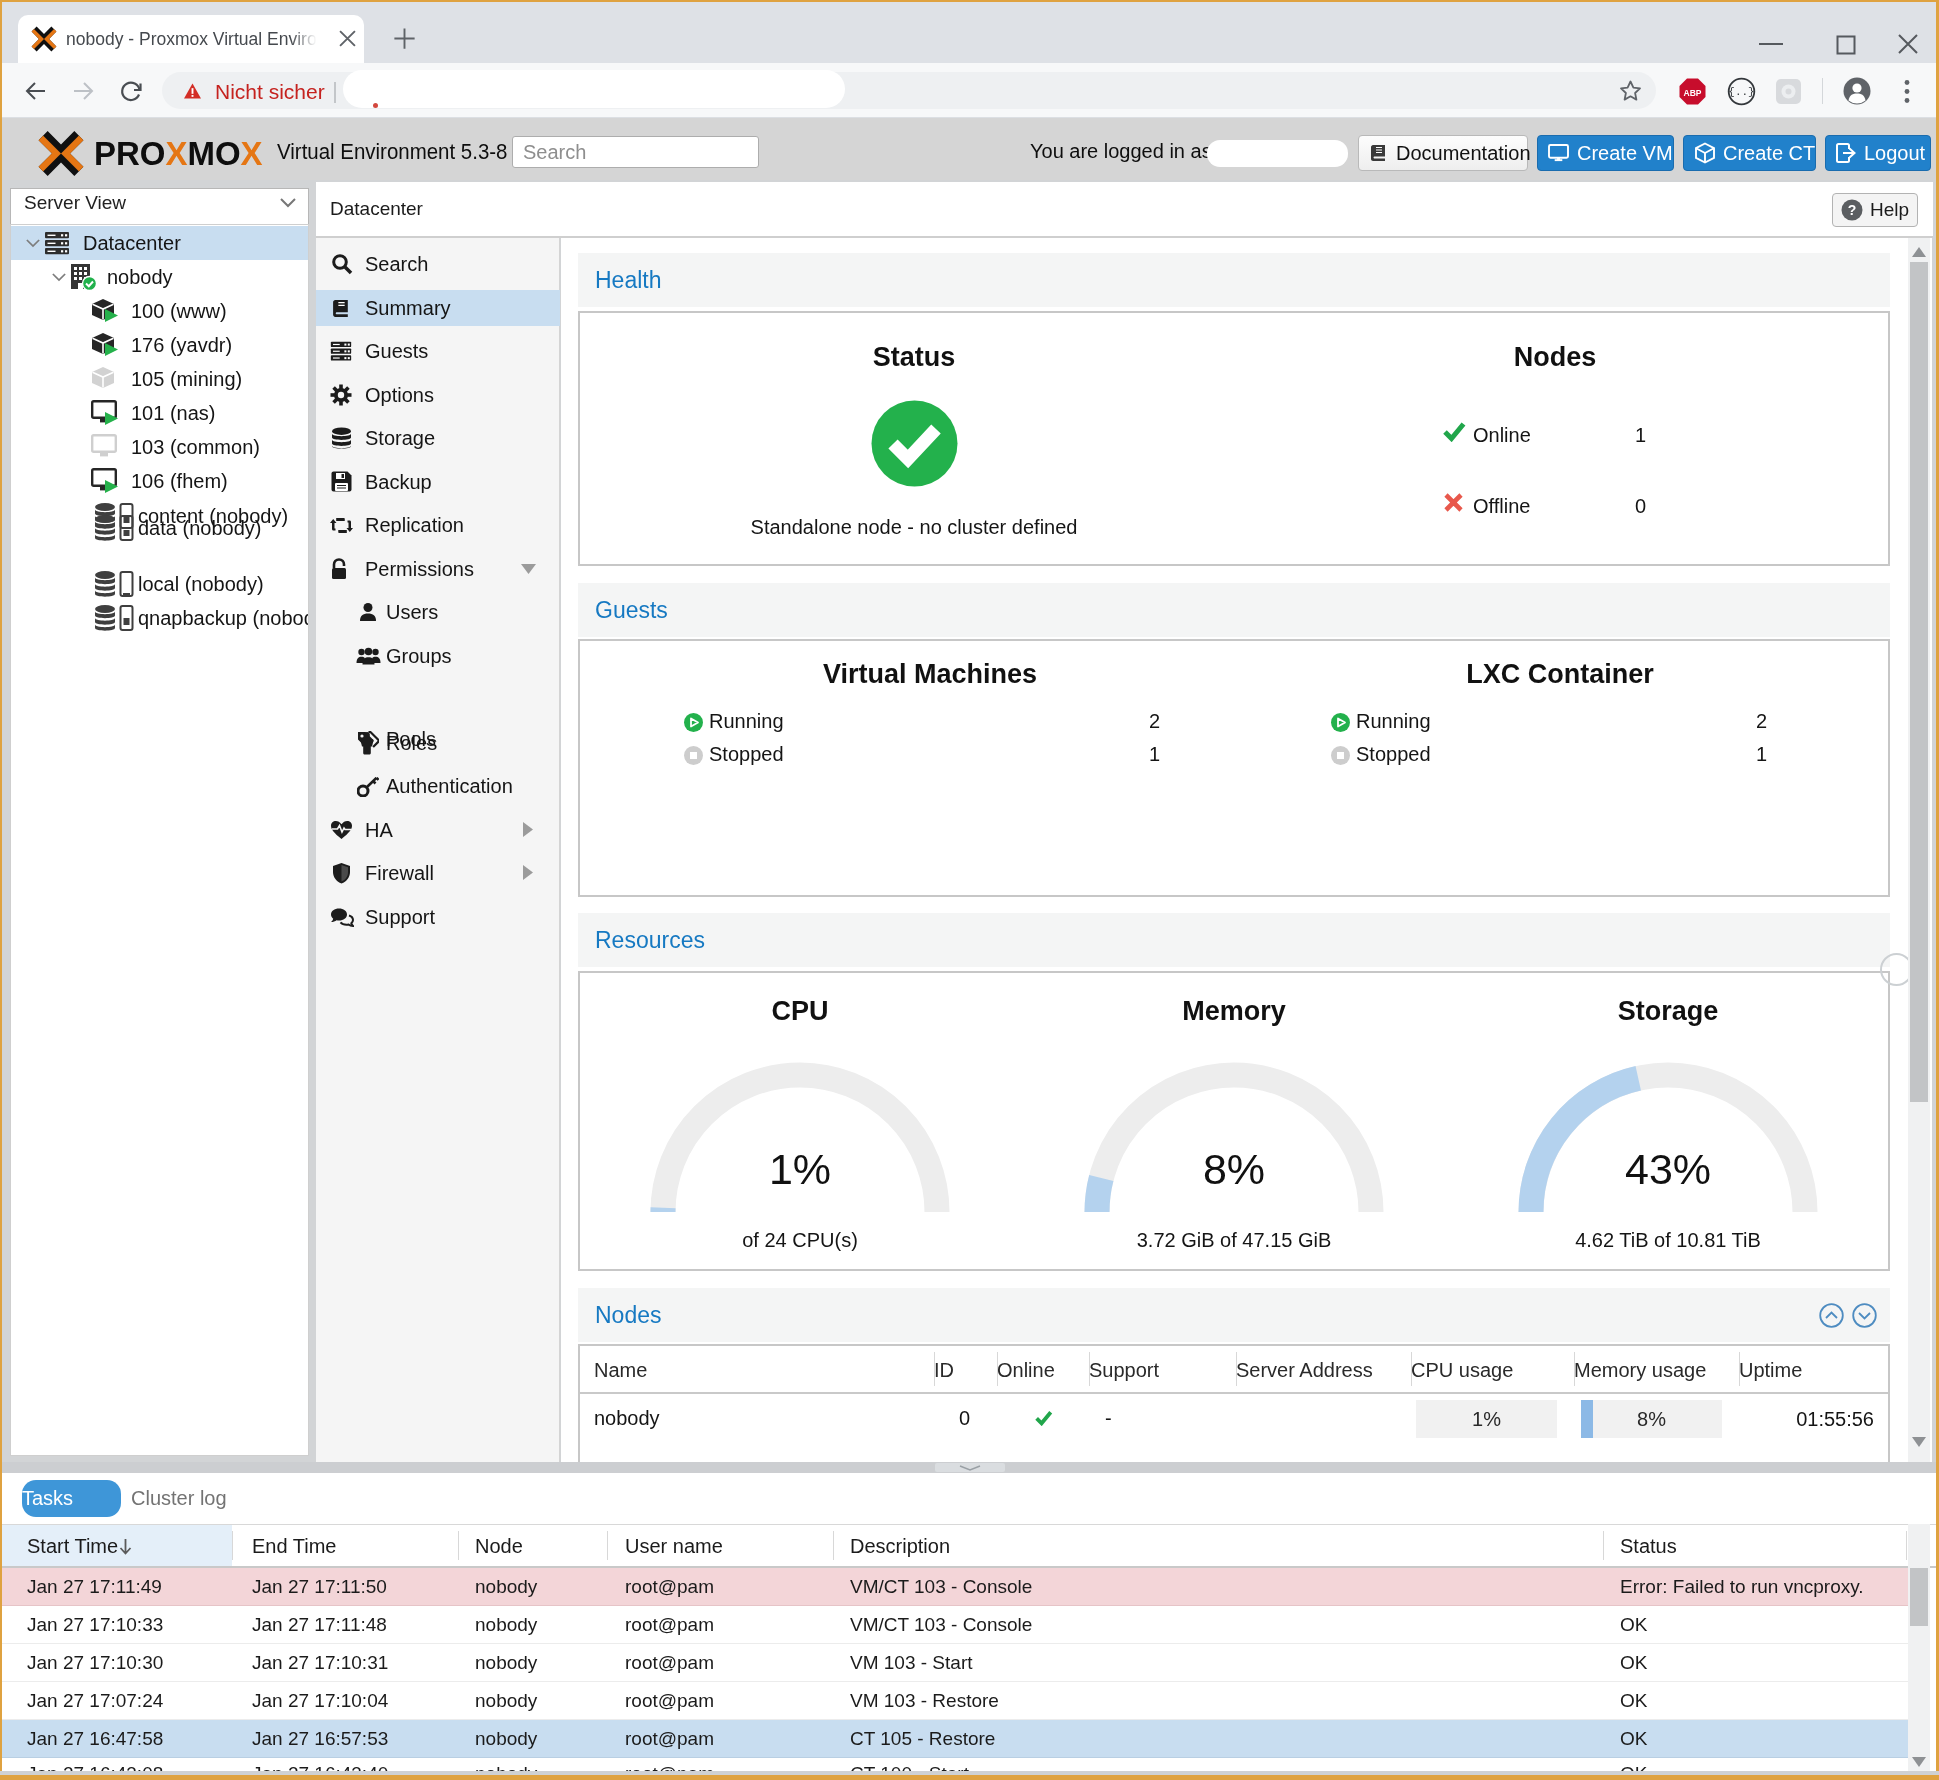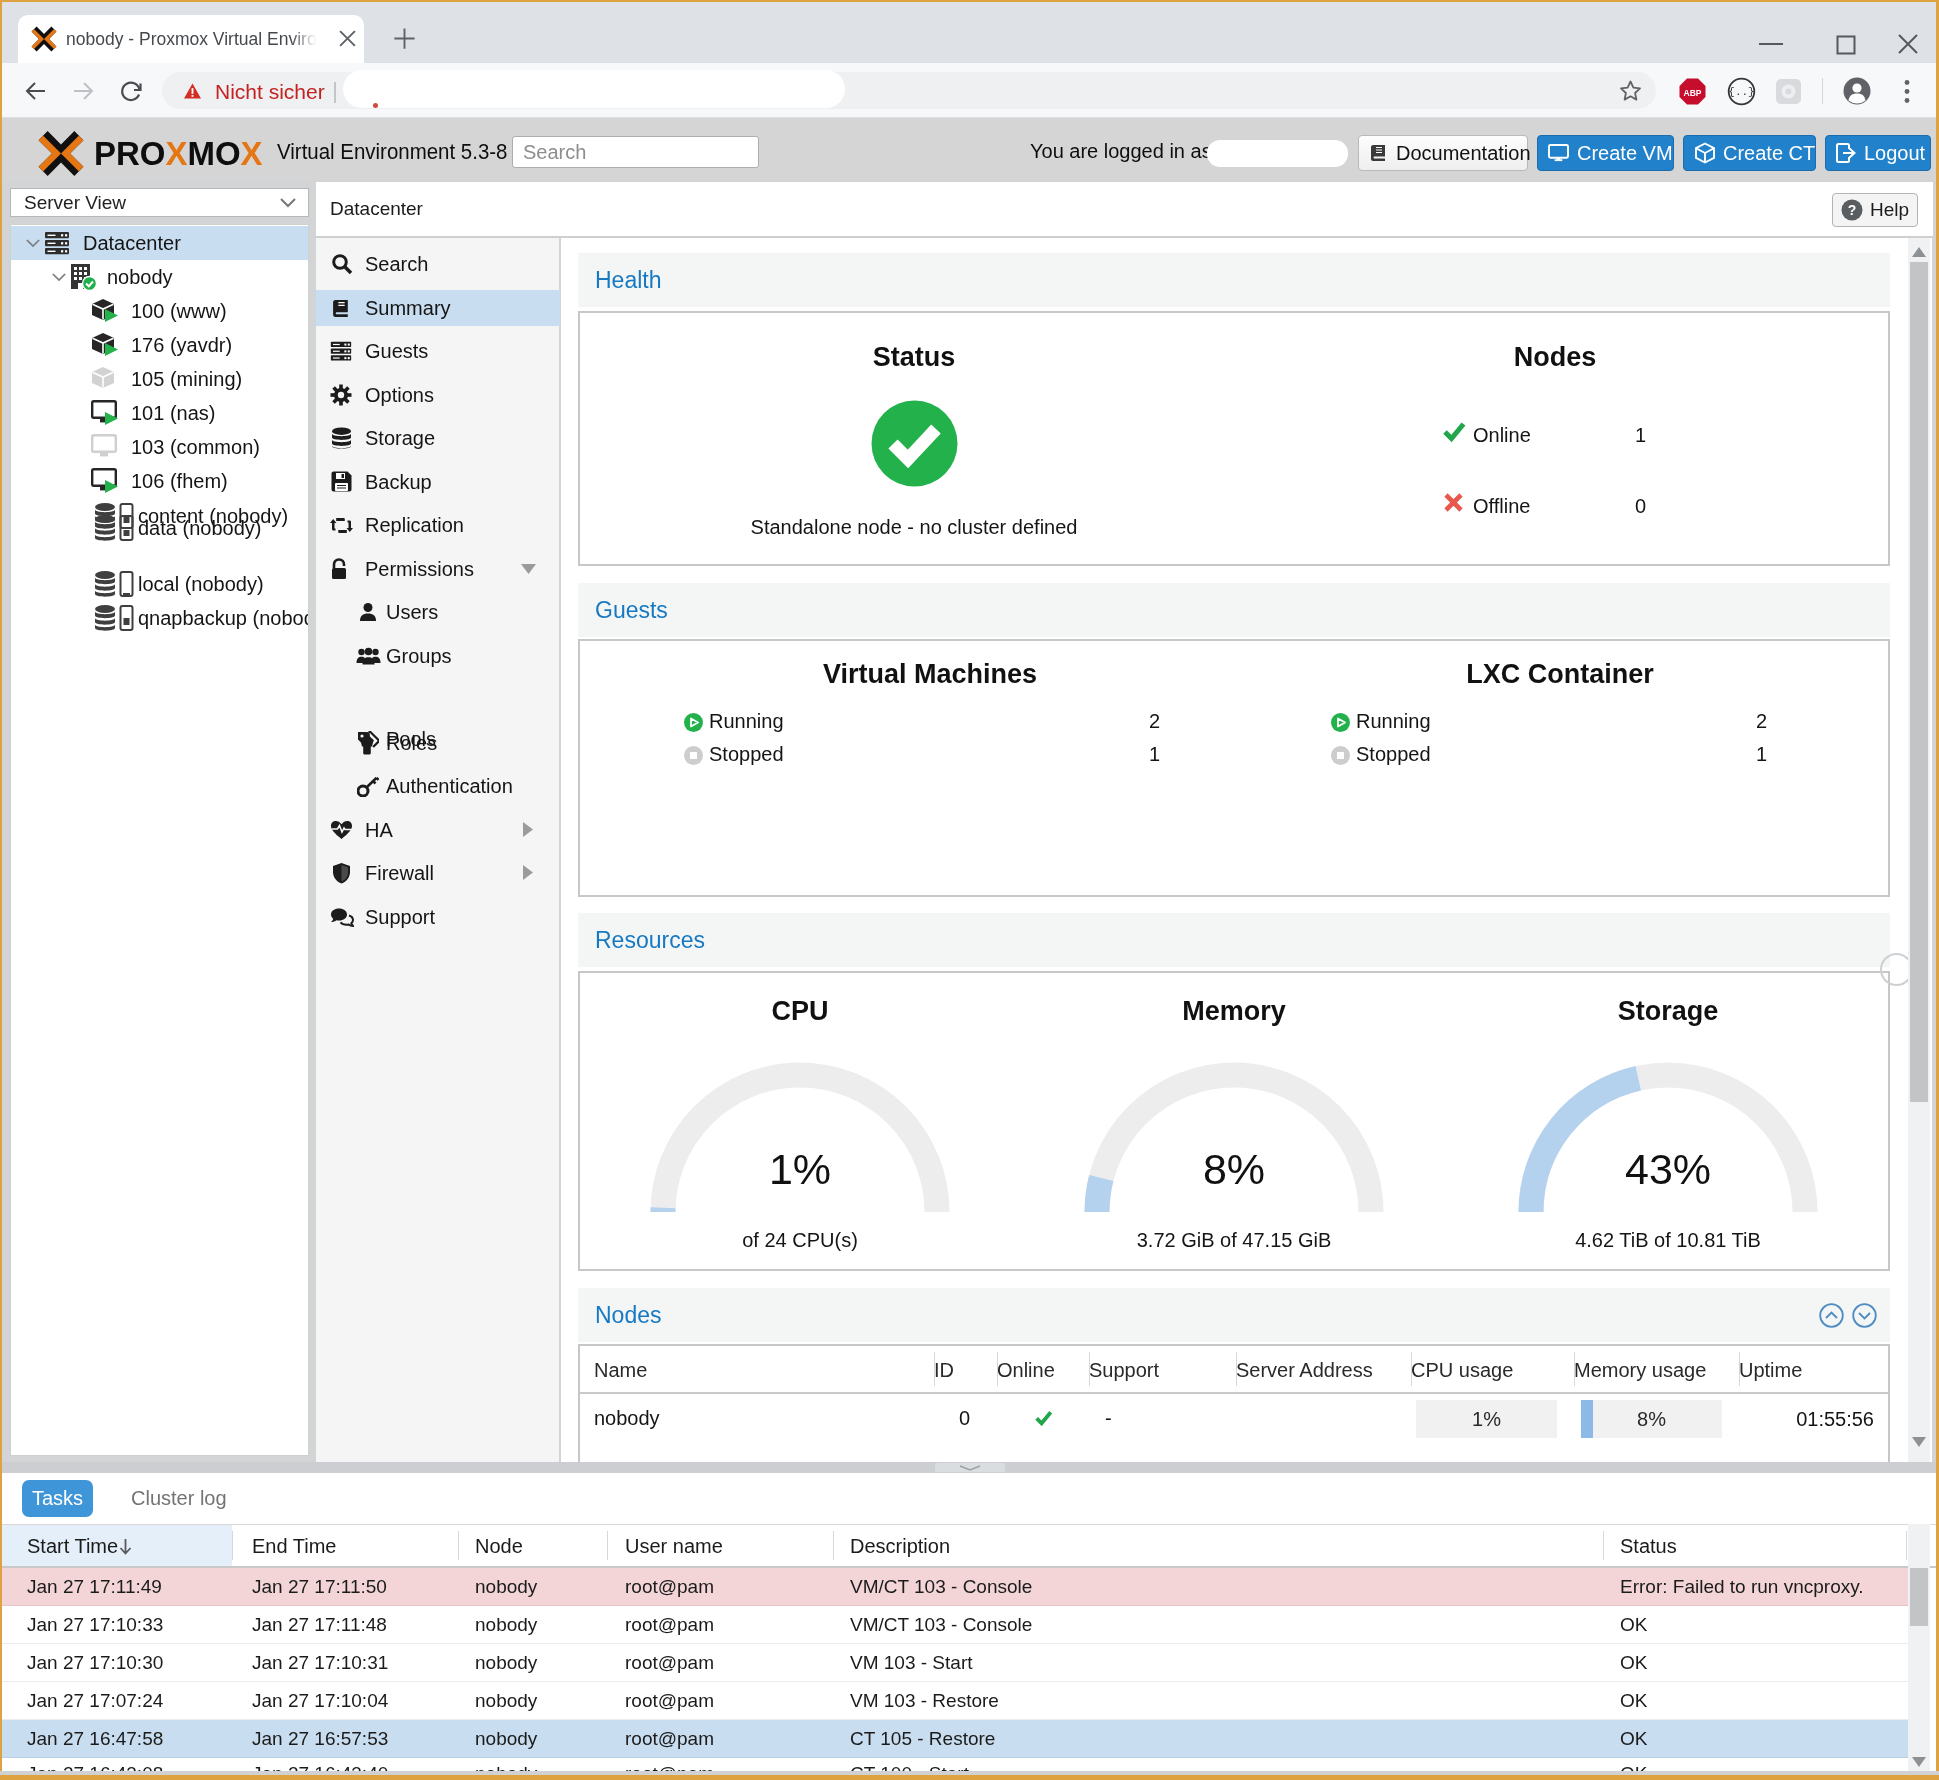--- a/index.html
+++ b/index.html
@@ -150,21 +150,21 @@
 
 <div class="a" style="left:1825px;top:135px;width:106px;height:36px;background:#2181cb;border:1px solid #1a6cae;border-radius:4px"></div>
 <svg class="a" style="left:1836px;top:143px" width="20" height="20" viewBox="0 0 20 20">
     <path d="M13,6 V2.5 C13,1.7 12.3,1 11.5,1 H2.5 C1.7,1 1,1.7 1,2.5 V17.5 C1,18.3 1.7,19 2.5,19 H11.5 C12.3,19 13,18.3 13,17.5 V14" fill="none" stroke="#fff" stroke-width="2"></path>
     <path d="M7,10 H17 M13.5,5.5 L18.5,10 L13.5,14.5" fill="none" stroke="#fff" stroke-width="2"></path>
   </svg>
 <div class="a" style="left:1864px;top:142px;font-size:20px;color:#fff">Logout</div>
 
 <div class="a" style="left:0;top:180px;width:1939px;height:1282px;background:#d2d4d6" id="app"></div>
 
-<div class="a" style="left:10px;top:188px;width:299px;height:29px;background:#fff;border:1px solid #b7b7b7;font-size:19px;color:#222;line-height:27px;padding-left:13px">Server View</div>
+<div class="a" style="left:10px;top:188px;width:299px;height:37px;background:#fff;border:1px solid #b7b7b7;font-size:19px;color:#222;line-height:27px;padding-left:13px">Server View</div>
 <svg class="a" style="left:280px;top:198px" width="16" height="10" viewBox="0 0 16 10">
     <path d="M1,1 L8,8 L15,1" fill="none" stroke="#777" stroke-width="2"></path>
   </svg>
 
 <div class="a" style="left:10px;top:224px;width:299px;height:1232px;background:#fff;border:1px solid #cfcfcf"></div>
 <div class="a" style="left:11px;top:226px;width:297px;height:34px;background:#c8ddf0"></div>
 <div id="tree">
 <div class="trow" style="top:226px">
  <svg class="a" style="left:16px;top:13px" width="14" height="9" viewBox="0 0 16 10">
         <path d="M1,1 L8,8 L15,1" fill="none" stroke="#7d7d7d" stroke-width="2"></path>
@@ -615,21 +615,21 @@
 <div class="a" style="left:1910px;top:262px;width:18px;height:840px;background:#c2c4c6"></div>
 <svg class="a" style="left:1912px;top:1437px" width="14" height="10" viewBox="0 0 14 10">
     <path d="M0,0 H14 L7,10 Z" fill="#8e9194"></path>
   </svg>
 <div class="a" style="left:0;top:1462px;width:1939px;height:11px;background:#ccced1" id="splitter"></div>
 <div class="a" style="left:935px;top:1463px;width:70px;height:9px;background:#dadde0;border-radius:2px"></div>
 <svg class="a" style="left:958px;top:1465px" width="24" height="6" viewBox="0 0 24 6">
     <path d="M2,1 L12,5 L22,1" fill="none" stroke="#9aa0a5" stroke-width="1.5"></path>
   </svg>
 <div class="a" style="left:0;top:1473px;width:1939px;height:307px;background:#fff" id="tasks"></div>
-<div class="a" style="left:22px;top:1480px;width:71px;height:37px;background:#3e96d8;border-radius:7px;color:#fff;font-size:20px;text-align:center;line-height:37px">Tasks</div>
+<div class="a" style="left:22px;top:1480px;width:99px;height:37px;background:#3e96d8;border-radius:14px;color:#fff;font-size:20px;line-height:37px">Tasks</div>
 <div class="a" style="left:131px;top:1480px;height:37px;line-height:37px;font-size:20px;color:#737373">Cluster log</div>
 
 <div class="a" style="left:0;top:1524px;width:1939px;height:44px;background:#fff;border-top:1px solid #d8d8d8;border-bottom:2px solid #c9c9c9">
  <div class="a" style="left:0;top:0;width:232px;height:100%;background:#e4eff9"></div>
  <div class="vline" style="left:232px"></div>
     <div class="vline" style="left:458px"></div>
     <div class="vline" style="left:607px"></div>
     <div class="vline" style="left:833px"></div>
     <div class="vline" style="left:1603px"></div>
     <div class="vline" style="left:1906px"></div>

